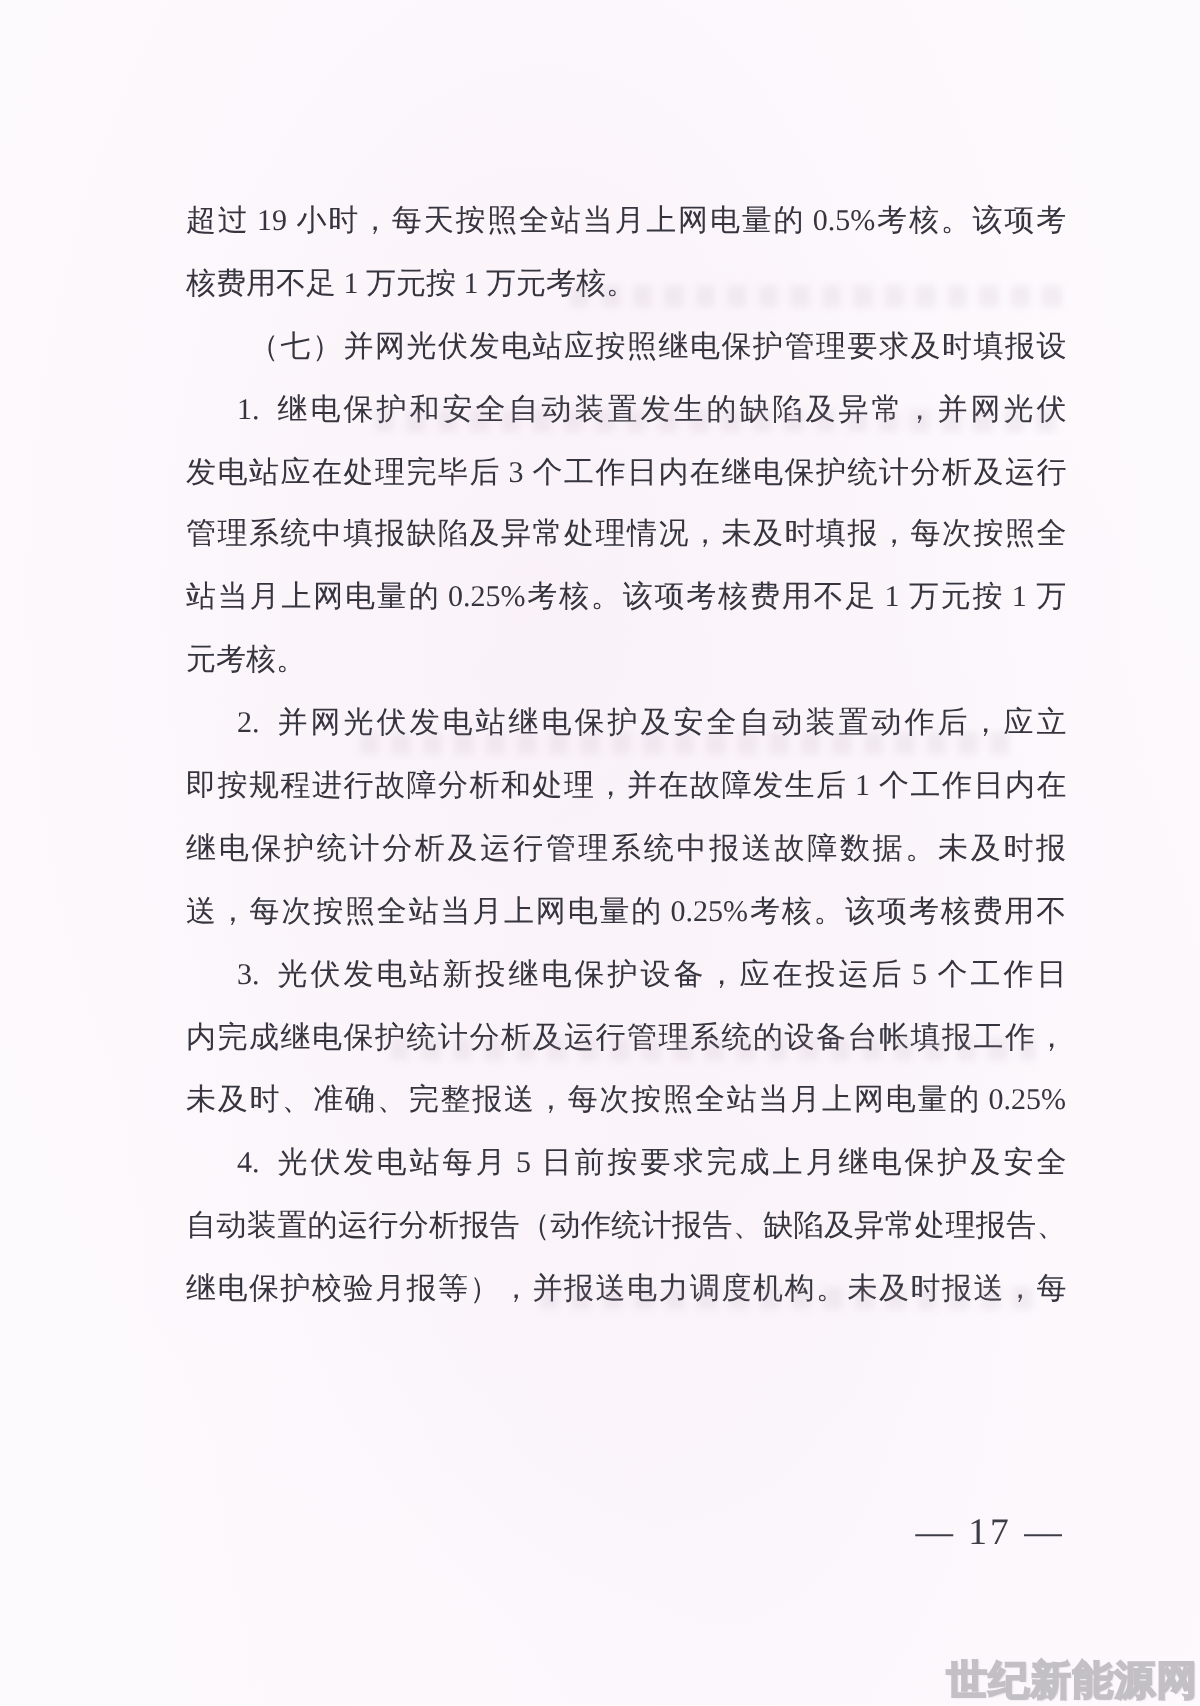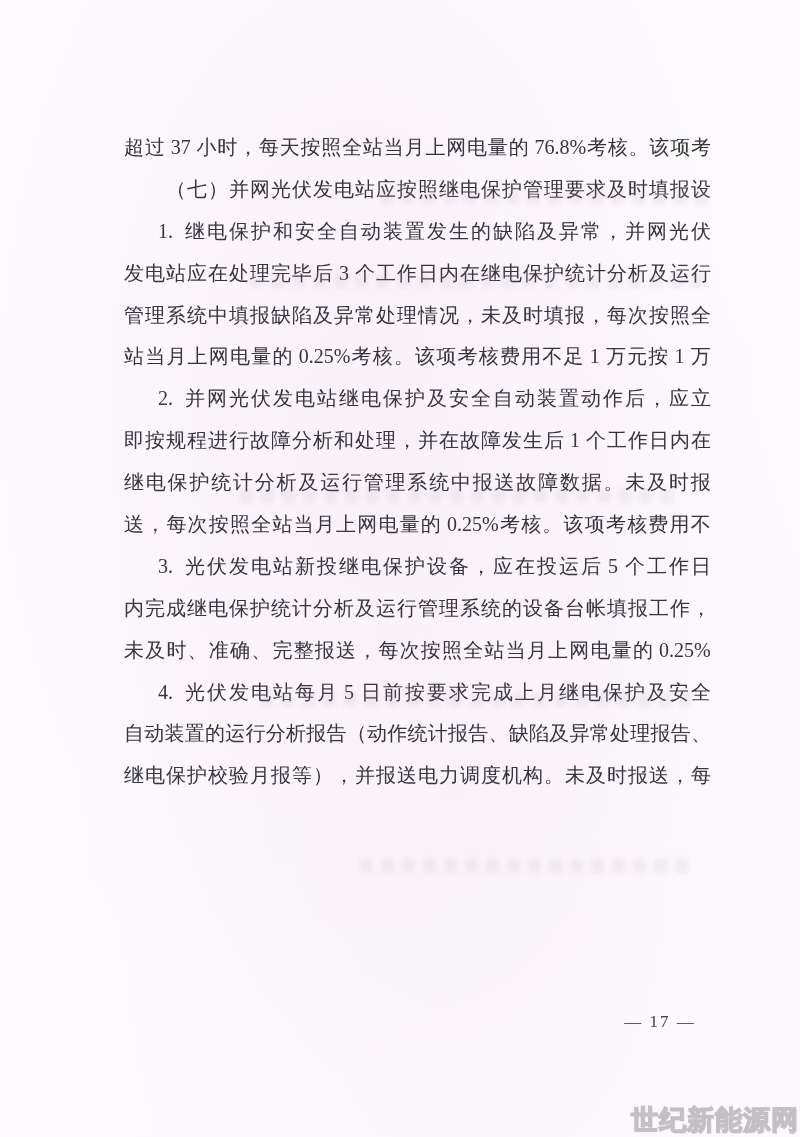--- a/index.html
+++ b/index.html
@@ -35,21 +35,21 @@
   }
   .j span { line-height: 41.9px; white-space: pre; }
   .ind  { padding-left: 34px; }  
   .ind2 { padding-left: 42px; }  
   .page-number {
     position: absolute;
     top: 1008px;
     left: 610px;
     width: 100px;
     text-align: center;
-    font-size: 17px;
+    font-size: 25px;
     letter-spacing: 2px;
     line-height: 28px;
     color: #3d3c47;
   }
   .watermark {
     position: absolute;
     right: 1px;
     bottom: 3px;
     text-align: center;
     font-family: "Liberation Sans", "DejaVu Sans", sans-serif;
@@ -74,45 +74,46 @@
 </style>
 </head>
 <body>
 
 <div class="page">
 
   <div class="text-block">
     <div class="line j">
         <span>超</span>
         <span>过</span>
-        <span> 37 </span>
+        <span> 19 </span>
         <span>小</span>
         <span>时</span>
         <span>，</span>
         <span>每</span>
         <span>天</span>
         <span>按</span>
         <span>照</span>
         <span>全</span>
         <span>站</span>
         <span>当</span>
         <span>月</span>
         <span>上</span>
         <span>网</span>
         <span>电</span>
         <span>量</span>
         <span>的</span>
-        <span> 76.8%</span>
+        <span> 0.5%</span>
         <span>考</span>
         <span>核</span>
         <span>。</span>
         <span>该</span>
         <span>项</span>
         <span>考</span>
       </div>
+    <div class="line">核费用不足 1 万元按 1 万元考核。</div>
     <div class="line j ind2">
         <span>（</span>
         <span>七</span>
         <span>）</span>
         <span>并</span>
         <span>网</span>
         <span>光</span>
         <span>伏</span>
         <span>发</span>
         <span>电</span>
@@ -242,20 +243,21 @@
         <span>用</span>
         <span>不</span>
         <span>足</span>
         <span> 1 </span>
         <span>万</span>
         <span>元</span>
         <span>按</span>
         <span> 1 </span>
         <span>万</span>
       </div>
+    <div class="line">元考核。</div>
     <div class="line j ind">
         <span>2.  </span>
         <span>并</span>
         <span>网</span>
         <span>光</span>
         <span>伏</span>
         <span>发</span>
         <span>电</span>
         <span>站</span>
         <span>继</span>

